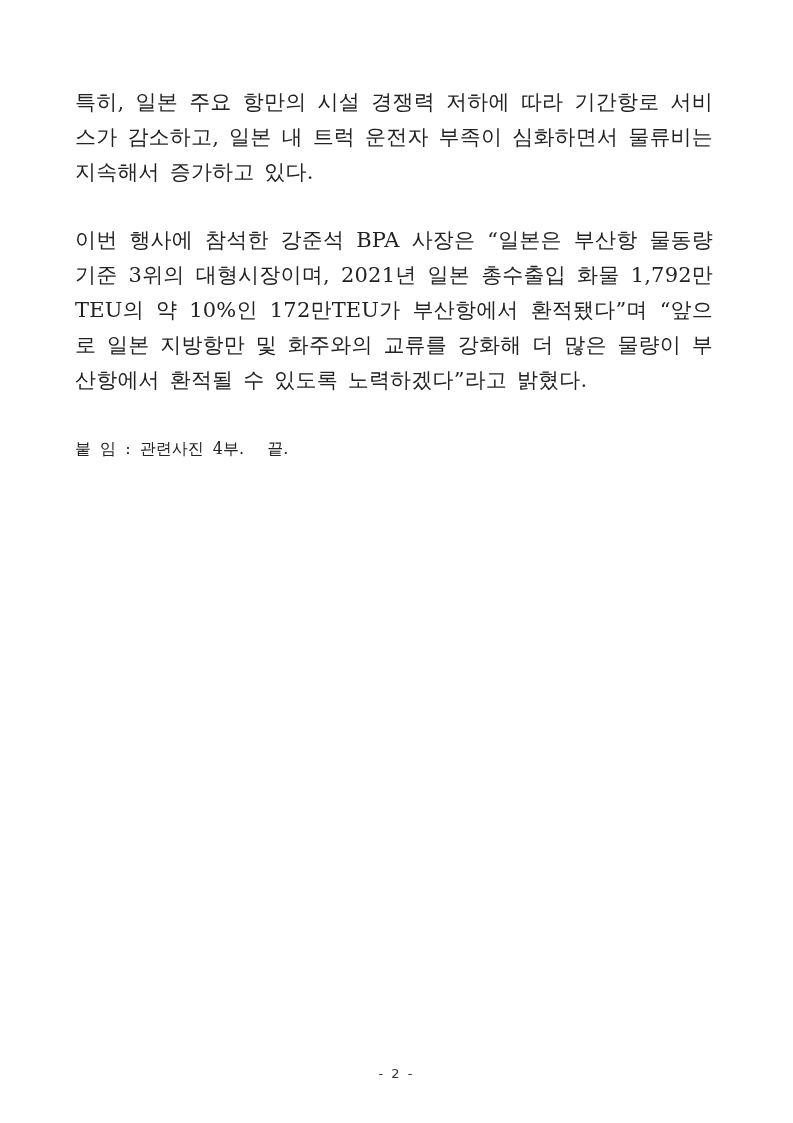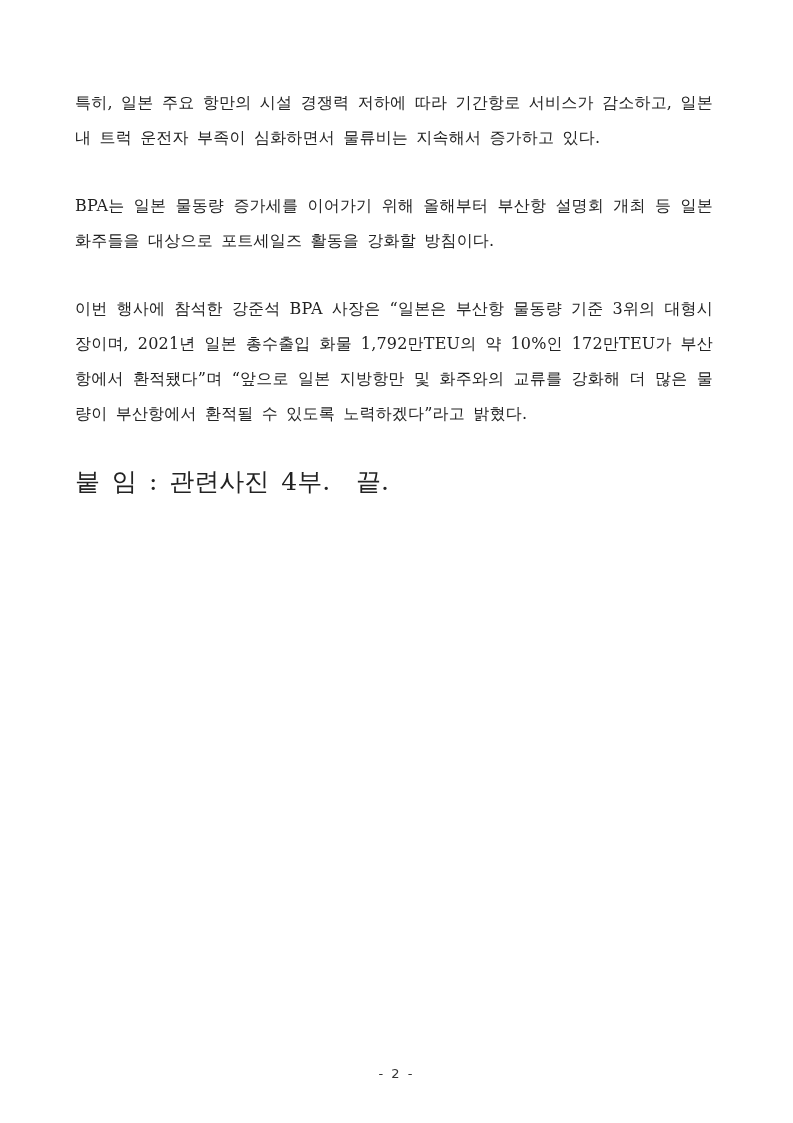--- a/index.html
+++ b/index.html
@@ -15,30 +15,30 @@
     font-family: "DejaVu Serif", "Liberation Serif", serif;
     color: #222222;
   }
   .page {
     position: absolute;
     left: 75px;
     top: 85px;
     width: 642px;
   }
   .para {
-    font-size: 16px;
+    font-size: 21px;
     line-height: 35px;
     margin: 0 4px 33px 0;
     text-align: justify;
     text-align-last: left;
     letter-spacing: 0.2px;
     word-spacing: 3px;
   }
   .attach {
-    font-size: 25px;
+    font-size: 16px;
     line-height: 35px;
     margin-top: 1px;
     word-spacing: 4px;
   }
   .attach .gap { display: inline-block; width: 14px; }
   .page-number {
     position: absolute;
     left: 0;
     width: 793px;
     top: 1066px;
@@ -47,21 +47,20 @@
     font-size: 13px;
     color: #333333;
     letter-spacing: 2px;
   }
 </style>
 </head>
 <body>
 
 <div class="page">
   <p class="para"> 특히, 일본 주요 항만의 시설 경쟁력 저하에 따라 기간항로 서비스가 감소하고, 일본 내 트럭 운전자 부족이 심화하면서 물류비는 지속해서 증가하고 있다.</p>
-  <p class="para"> BPA는 일본 물동량 증가세를 이어가기 위해 올해부터 부산항 설명회 개최 등 일본 화주들을 대상으로 포트세일즈 활동을 강화할 방침이다.</p>
   <p class="para"> 이번 행사에 참석한 강준석 BPA 사장은 “일본은 부산항 물동량 기준 3위의 대형시장이며, 2021년 일본 총수출입 화물 1,792만TEU의 약 10%인 172만TEU가 부산항에서 환적됐다”며 “앞으로 일본 지방항만 및 화주와의 교류를 강화해 더 많은 물량이 부산항에서 환적될 수 있도록 노력하겠다”라고 밝혔다.</p>
 
   <div class="attach">
     <span>붙 임</span>
     <span>:</span>
     <span>관련사진 4부.</span><span class="gap"></span>
     <span>끝.</span>
   </div>
 </div>
 

